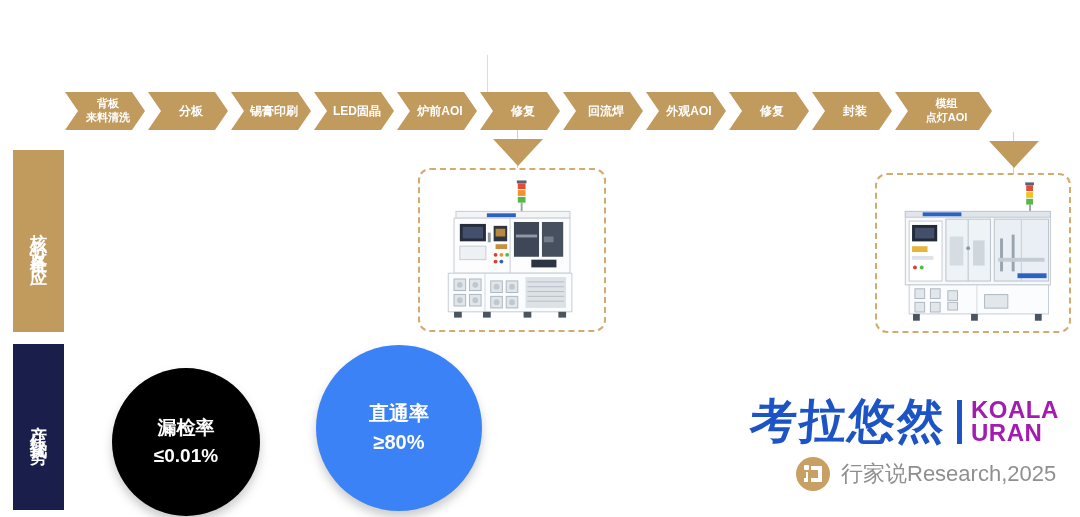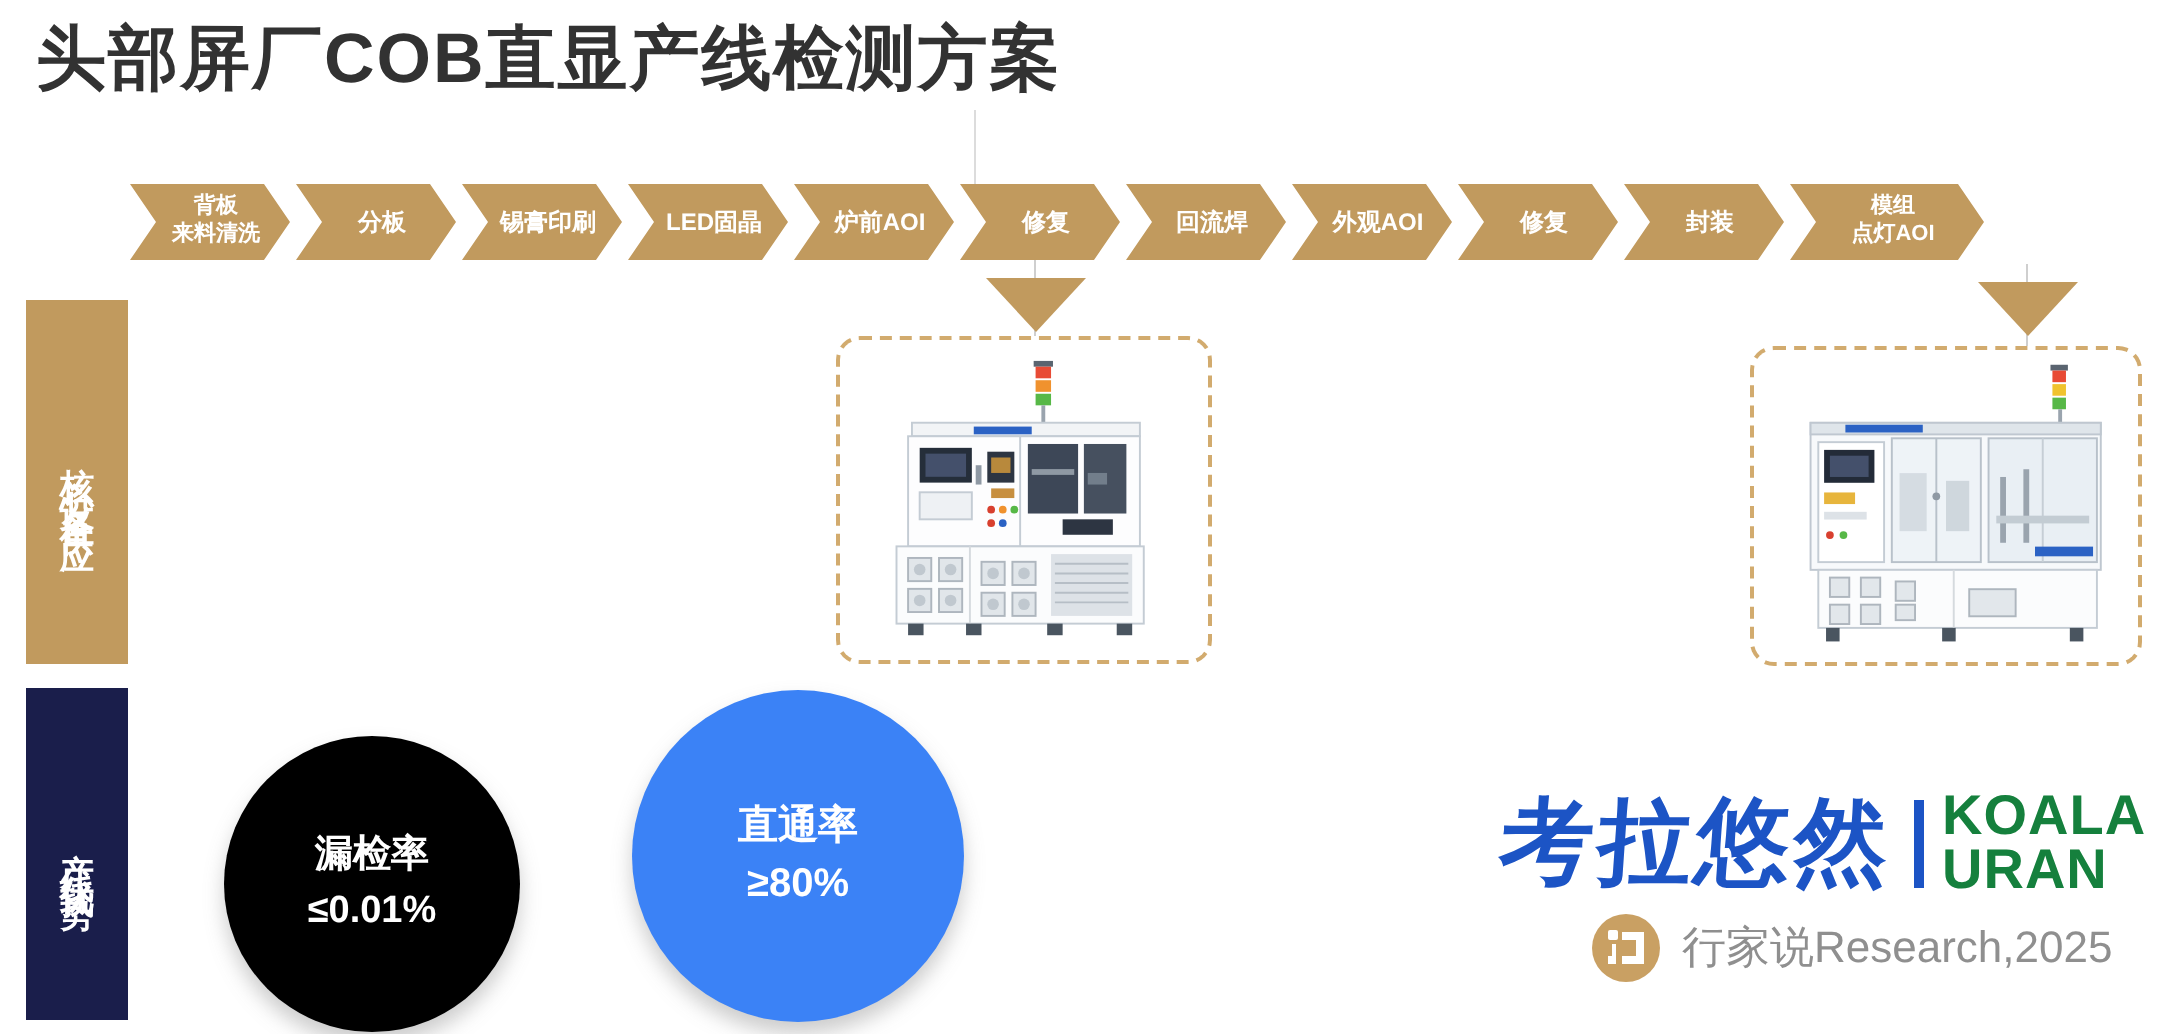--- a/index.html
+++ b/index.html
@@ -45,32 +45,31 @@
           color:#fff;font-weight:700;text-align:center;box-shadow:0 6px 10px rgba(110,110,110,.35);}
   .circle .l1,.circle .l2{line-height:1.45;}
   .circle.c1{left:112px;top:368px;width:148px;height:148px;background:#000000;font-size:19px;}
   .circle.c2{left:316px;top:345px;width:166px;height:166px;background:#3b82f6;font-size:20px;}
   .circle.c3{left:517px;top:343px;width:172px;height:172px;background:#bf9a59;font-size:19px;}
 
   
   .brand{position:absolute;left:750px;top:390px;display:flex;align-items:center;}
   .brand .zh{font-size:47px;font-weight:900;color:#1c54c5;letter-spacing:2px;transform:skewX(-4deg);}
   .brand .bar{width:5px;height:44px;background:#1c54c5;margin:0 9px 0 11px;}
-  .brand .en{font-size:28px;font-weight:900;color:#15803d;line-height:0.95;letter-spacing:0.5px;}
+  .brand .en{font-size:24px;font-weight:900;color:#a21caf;line-height:0.95;letter-spacing:0.5px;}
 
   
   .source{position:absolute;left:795px;top:456px;display:flex;align-items:center;gap:10px;}
   .source .txt{font-size:22px;color:#8f8f8f;}
 </style>
 </head>
 <body>
 
 <div class="stage">
 
-  <h1 class="title">头部屏厂COB直显产线检测方案</h1>
   <div class="vline"></div>
 
   <div class="flow">
     <div class="chev two">
         <span>背板
 来料清洗</span>
       </div>
     <div class="chev">
         <span>分板</span>
       </div>

